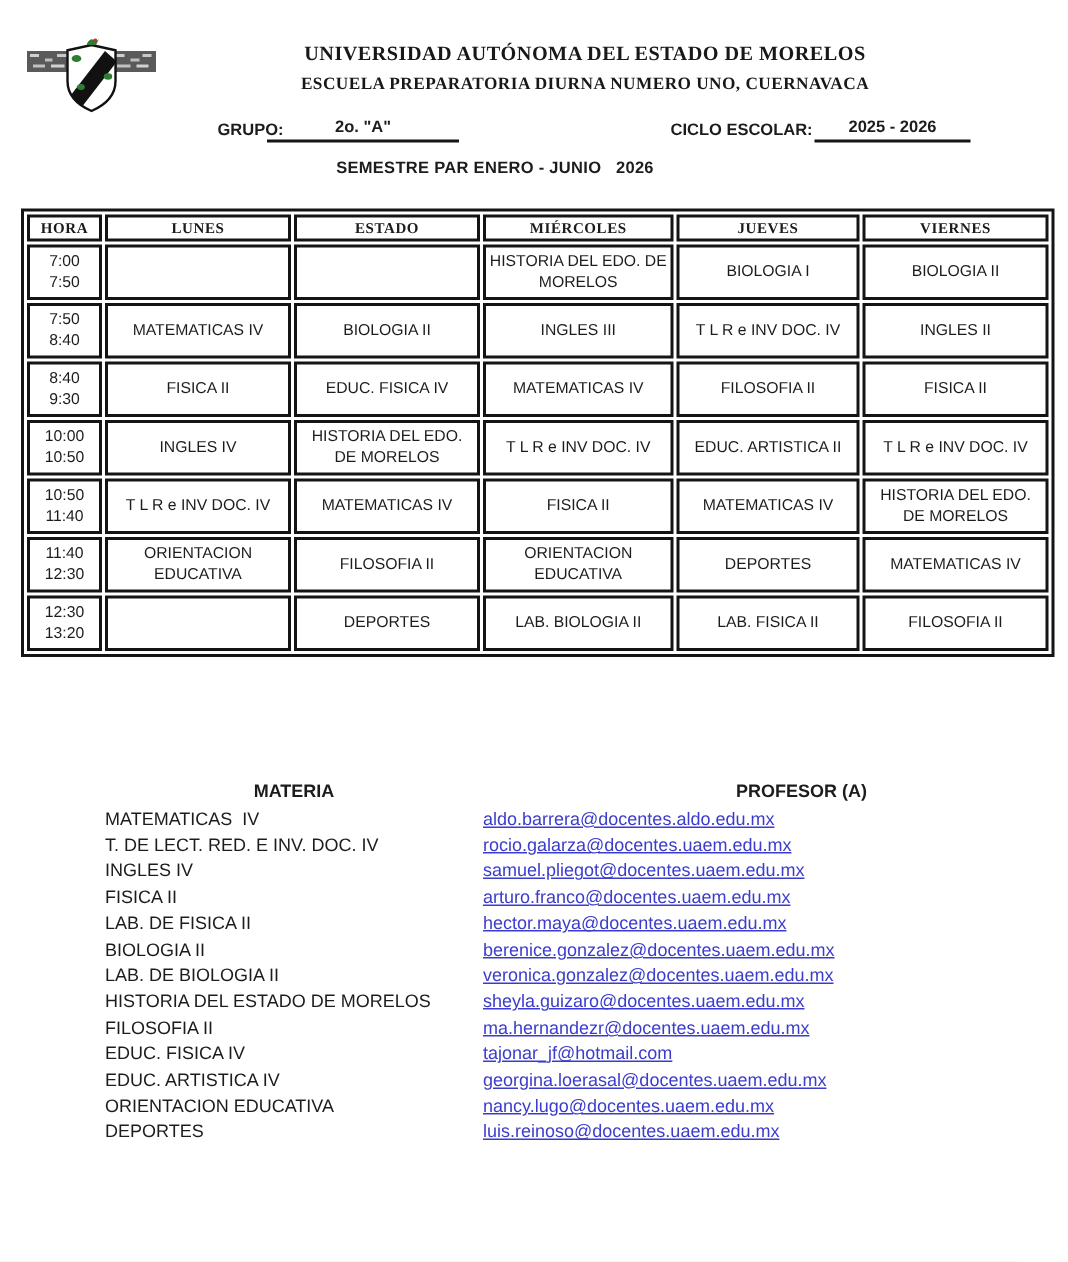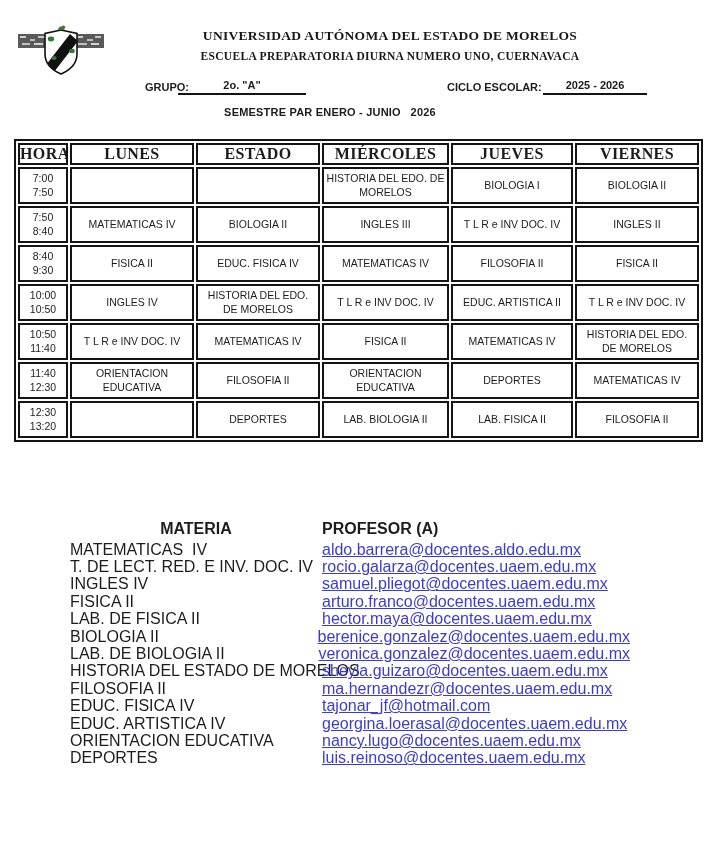--- a/index.html
+++ b/index.html
@@ -40,34 +40,34 @@
   table.sched {
     position:absolute; left:14px; top:139px; width:689px;
     border-collapse:separate; border-spacing:2px; table-layout:fixed;
     border:2px solid #141414; background:#ffffff;
   }
   table.sched th, table.sched td {
     border:2px solid #141414; background:#ffffff; text-align:center;
     vertical-align:middle; overflow:hidden;
   }
   table.sched th {
-    font-family:"Liberation Serif", serif; font-weight:bold; font-size:16px;
+    font-family:"Liberation Serif", serif; font-weight:bold; font-size:10px;
     height:18px; letter-spacing:.4px;
   }
   table.sched td { font-size:10.5px; height:37px; padding:1px 2px; line-height:1.25; }
   td.time { font-weight:normal; font-size:11px; line-height:1.3; }
   td.receso {
     height:15px; font-weight:bold; font-size:12px; letter-spacing:2px; padding:1px;
   }
 
   
-  .faculty { position:absolute; left:70px; top:520px; width:560px; font-size:16px; }
+  .faculty { position:absolute; left:70px; top:520px; width:560px; font-size:12px; }
   .fhead { display:flex; font-weight:bold; margin-bottom:3px; }
   .fhead .h-mat { width:252px; text-align:center; }
-  .fhead .h-prof { margin-left:0; width:256px; text-align:left; }
+  .fhead .h-prof { margin-left:0; width:256px; text-align:right; }
   .frow { display:flex; height:17.4px; align-items:center; }
   .fmat { width:252px; white-space:pre; color:#1c1c1c; }
   .femail { color:#3c3ccc; text-decoration:underline; cursor:pointer; }
 </style>
 </head>
 <body>
 
 <div class="page">
 
   <svg class="logo" viewBox="0 0 86 54" aria-hidden="true">

